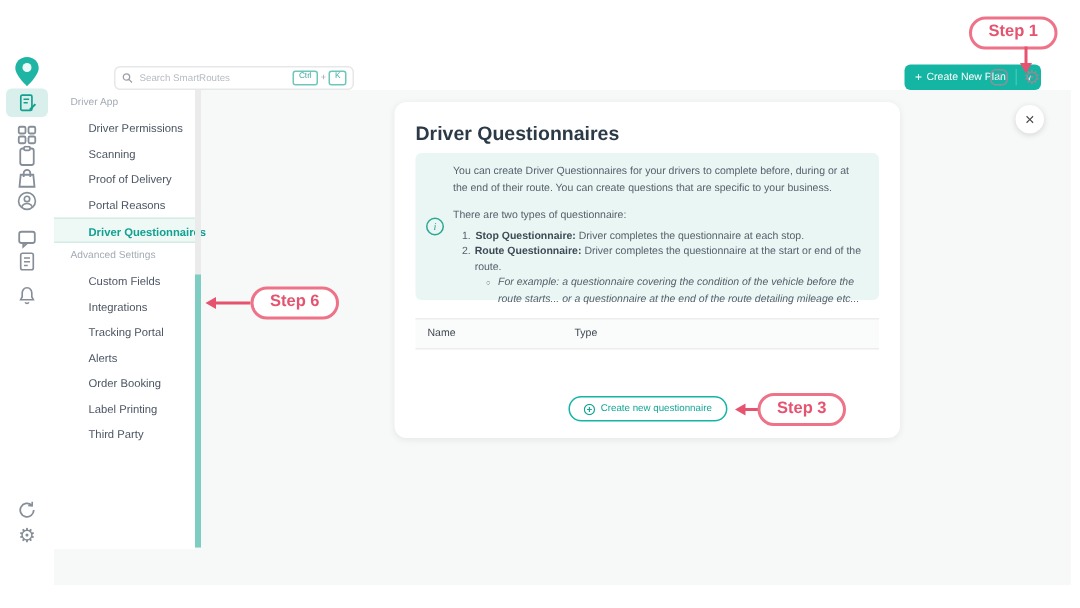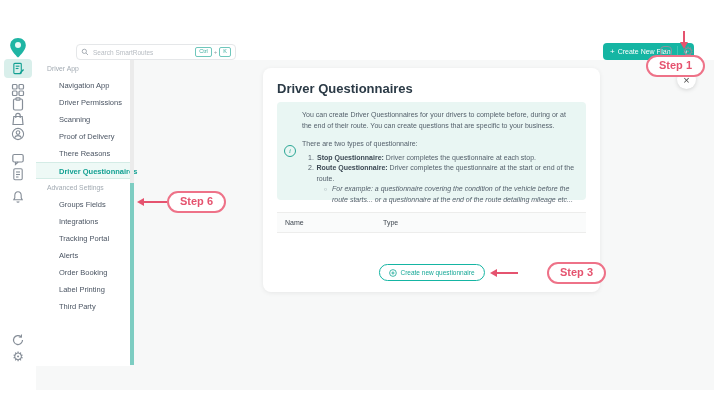--- a/index.html
+++ b/index.html
@@ -178,28 +178,27 @@
           <path d="M10.5 1.5 L10.4 4.2 L7.8 4" stroke-width="1.1"></path>
         </svg>
     </div>
     <div class="rail-ic" style="top:348px;">
       <span class="gear-glyph">⚙</span>
     </div>
   </div>
 
   <div class="sidebar">
     <div class="sb-section">Driver App</div>
-    <div class="sb-item">Navigation App</div>
     <div class="sb-item">Driver Permissions</div>
     <div class="sb-item">Scanning</div>
     <div class="sb-item">Proof of Delivery</div>
-    <div class="sb-item">There Reasons</div>
+    <div class="sb-item">Portal Reasons</div>
     <div class="sb-item sel">Driver Questionnaires</div>
     <div class="sb-section">Advanced Settings</div>
-    <div class="sb-item">Groups Fields</div>
+    <div class="sb-item">Custom Fields</div>
     <div class="sb-item">Integrations</div>
     <div class="sb-item">Tracking Portal</div>
     <div class="sb-item">Alerts</div>
     <div class="sb-item">Order Booking</div>
     <div class="sb-item">Label Printing</div>
     <div class="sb-item">Third Party</div>
   </div>
   <div class="sb-scroll">
     <div class="sb-thumb"></div>
   </div>
@@ -239,25 +238,25 @@
           <line x1="3" y1="5" x2="7" y2="5"></line>
         </svg>
       <span>Create new questionnaire</span>
     </div>
   </div>
 
   <div class="close-btn">
     <span>×</span>
   </div>
 
-  <div class="step-pill" style="left:646px; top:11px;margin-top:44px;">Step 1</div>
+  <div class="step-pill" style="left:646px; top:11px;">Step 1</div>
   <div class="arr-line" style="left:683px; top:31px; width:2px; height:11px;"></div>
   <div class="arr-head arr-down" style="left:680px; top:42px;"></div>
 
   <div class="arr-head arr-left" style="left:137px; top:198px;"></div>
   <div class="arr-line" style="left:143px; top:201px; width:24px; height:2px;"></div>
   <div class="step-pill" style="left:167px; top:191px;">Step 6</div>
 
   <div class="arr-head arr-left" style="left:490px; top:269px;"></div>
   <div class="arr-line" style="left:496px; top:272px; width:22px; height:2px;"></div>
-  <div class="step-pill" style="left:547px; top:262px;">Step 3</div>
+  <div class="step-pill" style="left:505px; top:262px;">Step 3</div>
 
 </div>
 
 </body></html>

